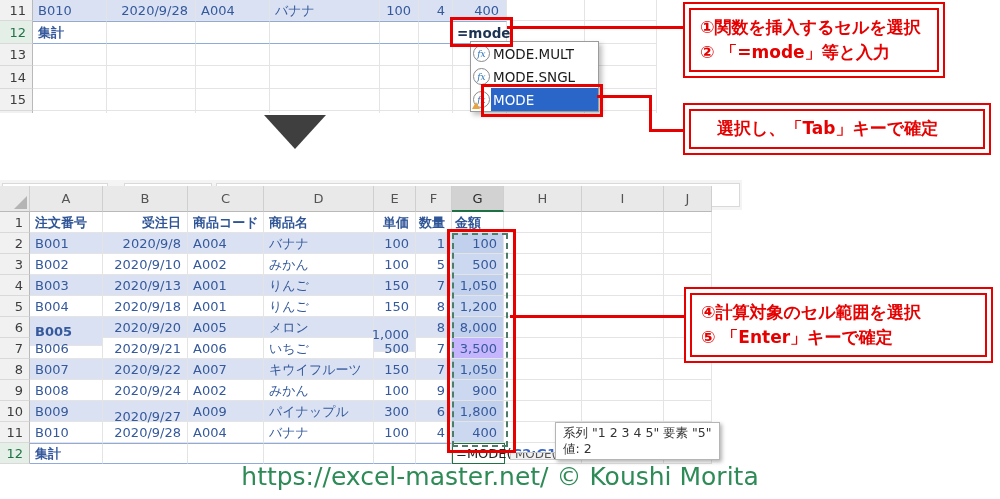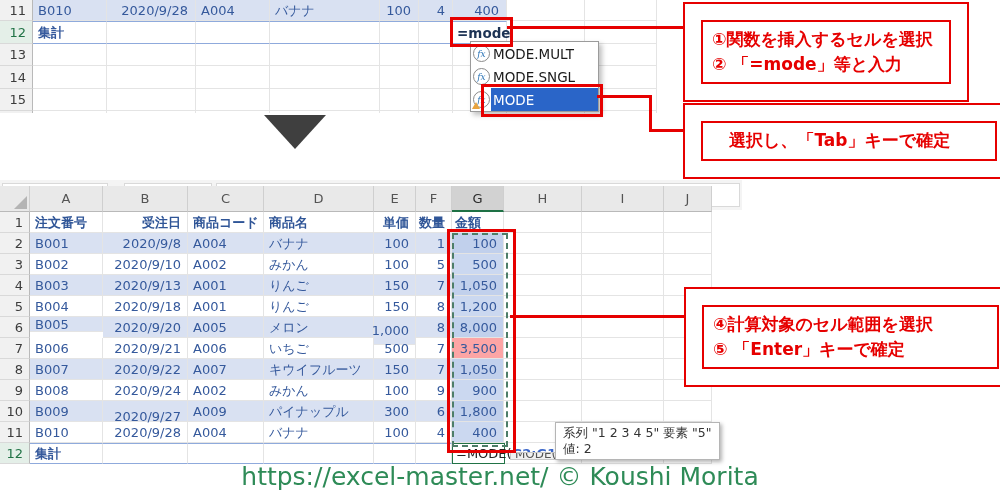--- a/index.html
+++ b/index.html
@@ -15,21 +15,21 @@
   .gl{border-right:1px solid #e4e4e4;border-bottom:1px solid #e4e4e4;}
   .colhdr{background:#e9e9e9;justify-content:center;color:#545454;
           border-right:1px solid #cfcfcf;border-bottom:1px solid #b9b9b9;}
   .colhdr.sel{background:#d2d2d2;border-bottom:2px solid #1e7145;color:#2b2b2b;}
   .rowhdr{background:#f1f1f1;justify-content:flex-end;padding-right:6px;color:#3c3c3c;
           border-right:1px solid #b9b9b9;border-bottom:1px solid #d9d9d9;}
   .rowhdr.active{color:#217346;background:#e4efe8;}
   .blue{color:var(--data-blue);}
   .bold{font-weight:bold;}
   
-  .rbox{position:absolute;border:2px solid var(--red);background:#fff;padding:16px;z-index:30;}
+  .rbox{position:absolute;border:2px solid var(--red);background:#fff;padding:4px;z-index:30;}
   .rbox .inner{border:2px solid var(--red);padding:5px 9px 6px 9px;}
   .rbox .line{display:block;color:var(--red);font-weight:bold;font-size:17px;
               line-height:1.45;white-space:pre;}
   .rframe{position:absolute;border:3px solid var(--red);z-index:22;pointer-events:none;}
   .rline{position:absolute;background:var(--red);z-index:21;}
   .ants{position:absolute;border:2px dashed #4d7d68;z-index:8;pointer-events:none;}
   
   .dropdown{position:absolute;left:470px;top:41px;width:127px;background:#fff;
             border:1px solid #9b9b9b;box-shadow:3px 3px 5px rgba(0,0,0,.25);z-index:15;}
   .ditem{height:23px;display:flex;align-items:center;font-size:13.5px;color:#1a1a1a;}
@@ -237,38 +237,38 @@
     <div class="cell gl blue" style="left: 103px; top: 140px; width: 85px; height: 21px; justify-content: flex-end; padding: 0px 6px 0px 0px;">2020/9/18</div>
     <div class="cell gl blue" style="left: 188px; top: 140px; width: 76px; height: 21px; justify-content: flex-start; padding: 0px 0px 0px 5px;">A001</div>
     <div class="cell gl blue" style="left: 264px; top: 140px; width: 110px; height: 21px; justify-content: flex-start; padding: 0px 0px 0px 5px;">りんご</div>
     <div class="cell gl blue" style="left: 374px; top: 140px; width: 42px; height: 21px; justify-content: flex-end; padding: 0px 6px 0px 0px;">150</div>
     <div class="cell gl blue" style="left: 416px; top: 140px; width: 36px; height: 21px; justify-content: flex-end; padding: 0px 6px 0px 0px;">8</div>
     <div class="cell gl blue" style="left: 452px; top: 140px; width: 52px; height: 21px; justify-content: flex-end; padding: 0px 6px 0px 0px; background: rgb(203, 216, 240);">1,200</div>
     <div class="cell gl" style="left: 504px; top: 140px; width: 78px; height: 21px; justify-content: flex-start; padding: 0px 0px 0px 5px;"></div>
     <div class="cell gl" style="left: 582px; top: 140px; width: 82px; height: 21px; justify-content: flex-start; padding: 0px 0px 0px 5px;"></div>
     <div class="cell gl" style="left: 664px; top: 140px; width: 48px; height: 21px; justify-content: flex-start; padding: 0px 0px 0px 5px;"></div>
     <div class="cell rowhdr" style="left: 0px; top: 161px; width: 30px; height: 21px;">6</div>
-    <div class="cell gl blue" style="left: 30px; top: 161px; width: 73px; height: 15px; justify-content: flex-start; padding: 0px 0px 0px 5px; background: var(--band);">B005</div>
+    <div class="cell gl blue" style="left: 30px; top: 161px; width: 73px; height: 29px; justify-content: flex-start; padding: 0px 0px 0px 5px; background: var(--band); font-weight: bold;">B005</div>
     <div class="cell gl blue" style="left: 103px; top: 161px; width: 85px; height: 21px; justify-content: flex-end; padding: 0px 6px 0px 0px; background: var(--band);">2020/9/20</div>
     <div class="cell gl blue" style="left: 188px; top: 161px; width: 76px; height: 21px; justify-content: flex-start; padding: 0px 0px 0px 5px; background: var(--band);">A005</div>
     <div class="cell gl blue" style="left: 264px; top: 161px; width: 110px; height: 21px; justify-content: flex-start; padding: 0px 0px 0px 5px; background: var(--band);">メロン</div>
-    <div class="cell gl blue" style="left: 374px; top: 161px; width: 42px; height: 28px; justify-content: flex-end; padding: 0px 6px 0px 0px; background: var(--band);">1,000</div>
+    <div class="cell gl blue" style="left: 374px; top: 161px; width: 42px; height: 35px; justify-content: flex-end; padding: 0px 6px 0px 0px; background: var(--band);">1,000</div>
     <div class="cell gl blue" style="left: 416px; top: 161px; width: 36px; height: 21px; justify-content: flex-end; padding: 0px 6px 0px 0px; background: var(--band);">8</div>
     <div class="cell gl blue" style="left: 452px; top: 161px; width: 52px; height: 21px; justify-content: flex-end; padding: 0px 6px 0px 0px; background: rgb(193, 208, 236);">8,000</div>
     <div class="cell gl" style="left: 504px; top: 161px; width: 78px; height: 21px; justify-content: flex-start; padding: 0px 0px 0px 5px;"></div>
     <div class="cell gl" style="left: 582px; top: 161px; width: 82px; height: 21px; justify-content: flex-start; padding: 0px 0px 0px 5px;"></div>
     <div class="cell gl" style="left: 664px; top: 161px; width: 48px; height: 21px; justify-content: flex-start; padding: 0px 0px 0px 5px;"></div>
     <div class="cell rowhdr" style="left: 0px; top: 182px; width: 30px; height: 21px;">7</div>
     <div class="cell gl blue" style="left: 30px; top: 182px; width: 73px; height: 21px; justify-content: flex-start; padding: 0px 0px 0px 5px;">B006</div>
     <div class="cell gl blue" style="left: 103px; top: 182px; width: 85px; height: 21px; justify-content: flex-end; padding: 0px 6px 0px 0px;">2020/9/21</div>
     <div class="cell gl blue" style="left: 188px; top: 182px; width: 76px; height: 21px; justify-content: flex-start; padding: 0px 0px 0px 5px;">A006</div>
     <div class="cell gl blue" style="left: 264px; top: 182px; width: 110px; height: 21px; justify-content: flex-start; padding: 0px 0px 0px 5px;">いちご</div>
     <div class="cell gl blue" style="left: 374px; top: 182px; width: 42px; height: 21px; justify-content: flex-end; padding: 0px 6px 0px 0px;">500</div>
     <div class="cell gl blue" style="left: 416px; top: 182px; width: 36px; height: 21px; justify-content: flex-end; padding: 0px 6px 0px 0px;">7</div>
-    <div class="cell gl blue" style="left: 452px; top: 182px; width: 52px; height: 21px; justify-content: flex-end; padding: 0px 6px 0px 0px; background: #fca5a5;">3,500</div>
+    <div class="cell gl blue" style="left: 452px; top: 182px; width: 52px; height: 21px; justify-content: flex-end; padding: 0px 6px 0px 0px; background: #c4b5fd;">3,500</div>
     <div class="cell gl" style="left: 504px; top: 182px; width: 78px; height: 21px; justify-content: flex-start; padding: 0px 0px 0px 5px;"></div>
     <div class="cell gl" style="left: 582px; top: 182px; width: 82px; height: 21px; justify-content: flex-start; padding: 0px 0px 0px 5px;"></div>
     <div class="cell gl" style="left: 664px; top: 182px; width: 48px; height: 21px; justify-content: flex-start; padding: 0px 0px 0px 5px;"></div>
     <div class="cell rowhdr" style="left: 0px; top: 203px; width: 30px; height: 21px;">8</div>
     <div class="cell gl blue" style="left: 30px; top: 203px; width: 73px; height: 21px; justify-content: flex-start; padding: 0px 0px 0px 5px; background: var(--band);">B007</div>
     <div class="cell gl blue" style="left: 103px; top: 203px; width: 85px; height: 21px; justify-content: flex-end; padding: 0px 6px 0px 0px; background: var(--band);">2020/9/22</div>
     <div class="cell gl blue" style="left: 188px; top: 203px; width: 76px; height: 21px; justify-content: flex-start; padding: 0px 0px 0px 5px; background: var(--band);">A007</div>
     <div class="cell gl blue" style="left: 264px; top: 203px; width: 110px; height: 21px; justify-content: flex-start; padding: 0px 0px 0px 5px; background: var(--band);">キウイフルーツ</div>
     <div class="cell gl blue" style="left: 374px; top: 203px; width: 42px; height: 21px; justify-content: flex-end; padding: 0px 6px 0px 0px; background: var(--band);">150</div>
     <div class="cell gl blue" style="left: 416px; top: 203px; width: 36px; height: 21px; justify-content: flex-end; padding: 0px 6px 0px 0px; background: var(--band);">7</div>

